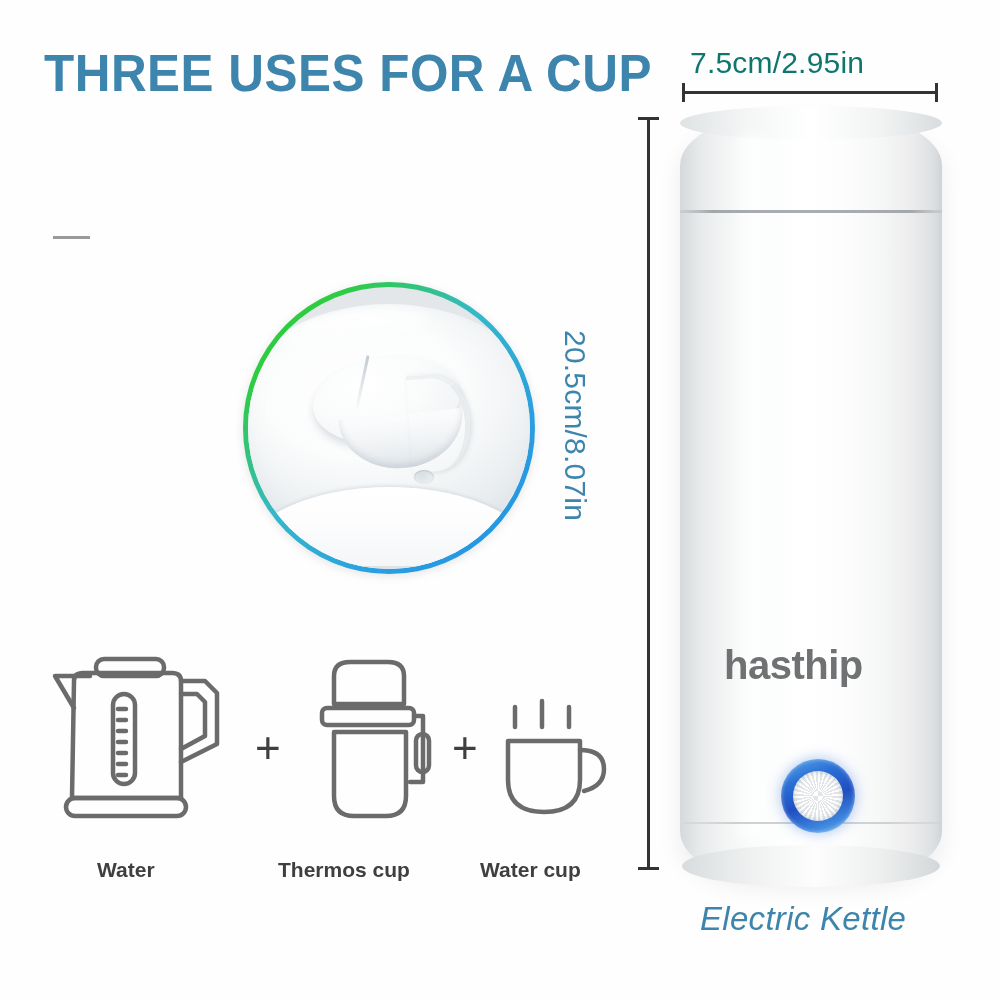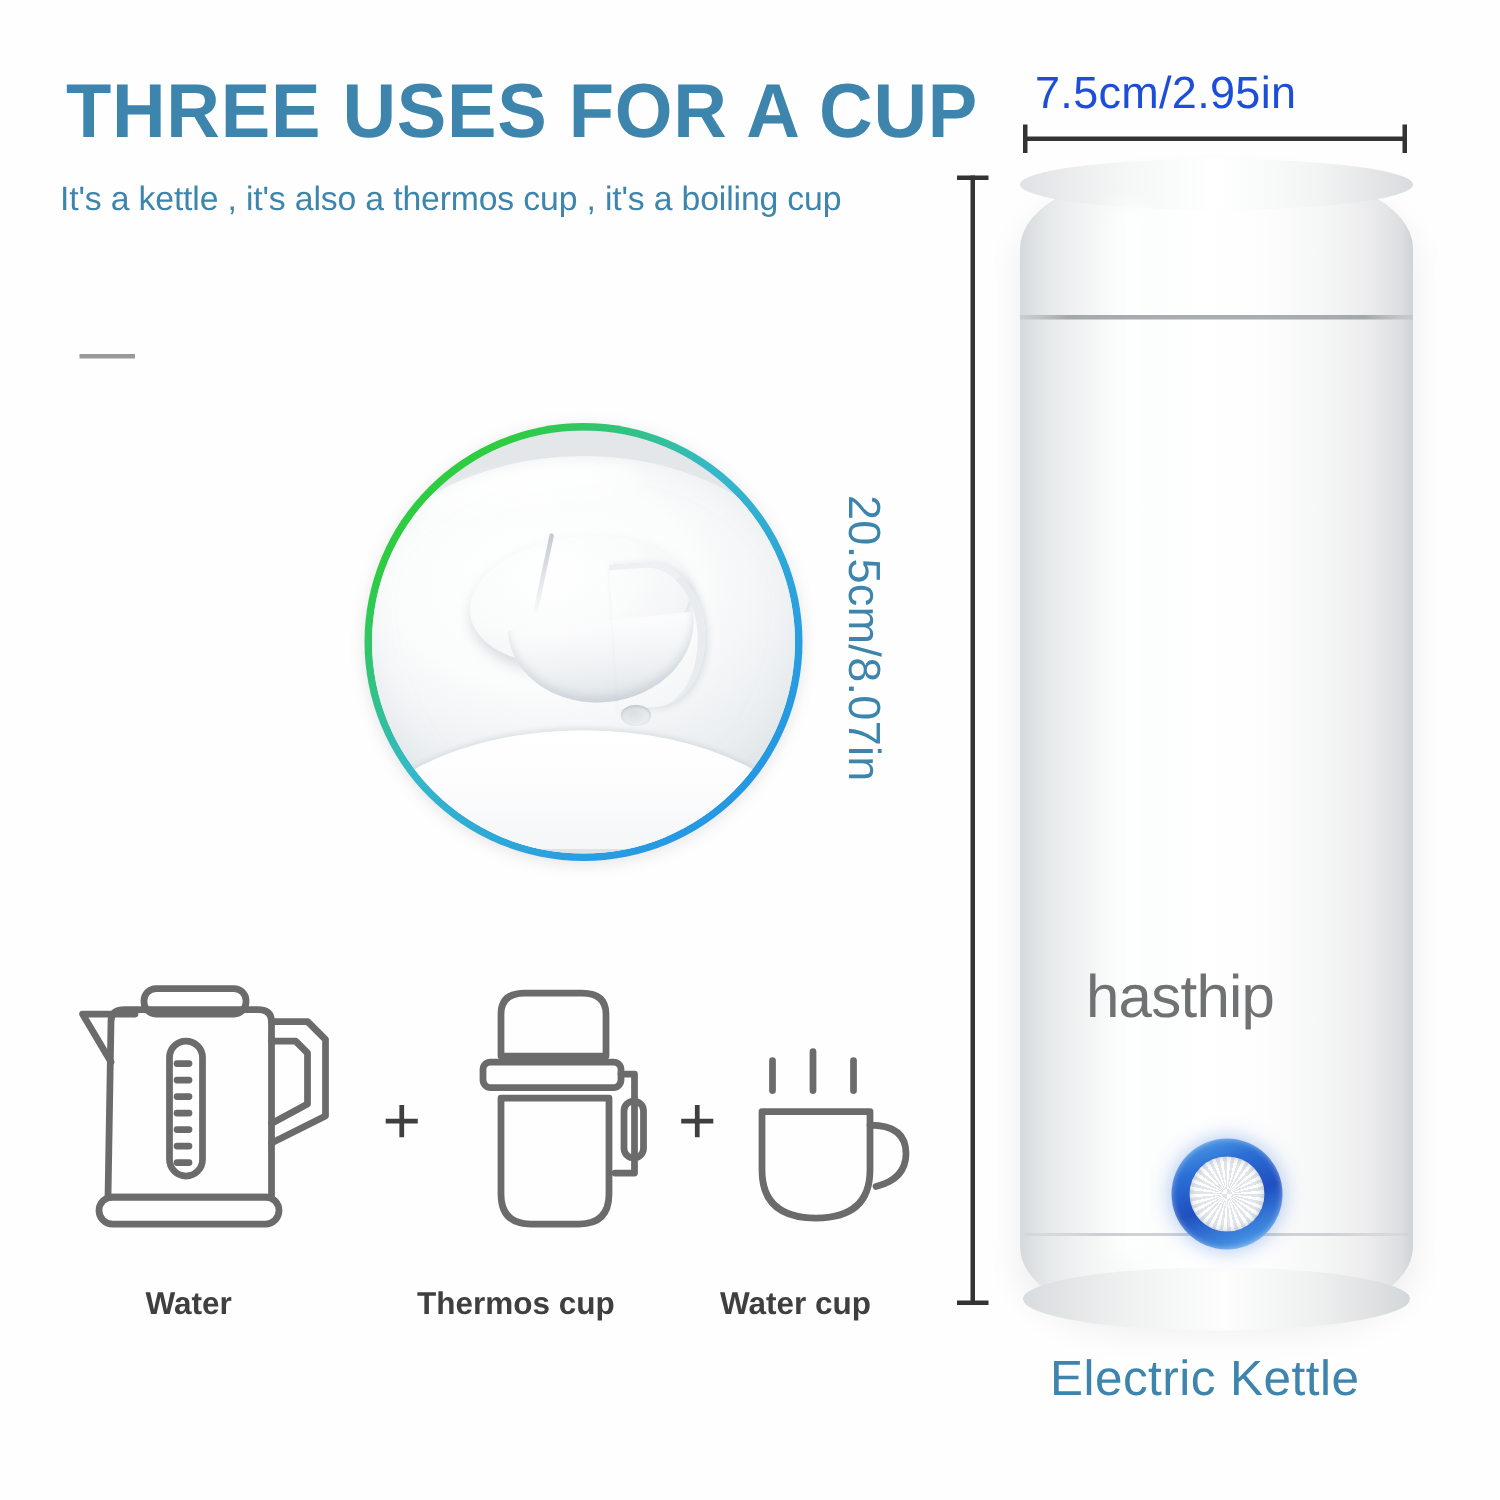--- a/index.html
+++ b/index.html
@@ -167,21 +167,21 @@
     transform: rotate(-8deg);
     filter: blur(3px);
   }
 
   
   #dim-width-label {
     position: absolute;
     left: 690px;
     top: 46px;
     font-size: 30px;
-    color: #1d4ed8;
+    color: #0f766e;
     white-space: nowrap;
     letter-spacing: 0.2px;
   }
   #dim-width-line {
     position: absolute;
     left: 682px;
     top: 91px;
     width: 256px;
     height: 3px;
     background: #333333;
@@ -308,21 +308,21 @@
     background: linear-gradient(90deg, rgba(255,255,255,0) 0%, rgba(255,255,255,0.85) 45%, rgba(255,255,255,0) 100%);
     filter: blur(6px);
   }
   #brand-logo {
     position: absolute;
     left: 44px;
     top: 531px;
     font-size: 40px;
     color: #6f7173;
     letter-spacing: -0.5px;
-    font-weight: 400;
+    font-weight: 700;
   }
   #power-button {
     position: absolute;
     left: 101px;
     top: 647px;
     width: 74px;
     height: 74px;
     border-radius: 50%;
     background: linear-gradient(160deg, #5aa8e8 0%, #2b6fd6 28%, #1f4fc0 55%, #3f88e0 82%, #7fc2f0 100%);
     box-shadow: 0 0 14px rgba(60,120,220,0.45), inset 0 0 4px rgba(255,255,255,0.5);
@@ -380,29 +380,29 @@
 
   
   #product-caption {
     position: absolute;
     left: 700px;
     top: 900px;
     font-size: 33px;
     color: #3d85ac;
     white-space: nowrap;
     letter-spacing: 0.3px;
+    font-style: italic;
   }
 </style>
 </head>
 <body>
 
 <div class="stage">
 
   <div id="headline">THREE USES FOR A CUP</div>
-  <div id="subhead">It's a kettle , it's also a thermos cup , it's a boiling cup</div>
   <div id="tick-dash"></div>
 
   <div id="lid-inset">
     <div id="lid-inset-inner">
       <div id="lid-dome"></div>
       <div id="lid-rim"></div>
       <div id="lid-cap"></div>
       <div id="lid-cap-crease"></div>
       <div id="lid-spout"></div>
       <div id="lid-handle"></div>

